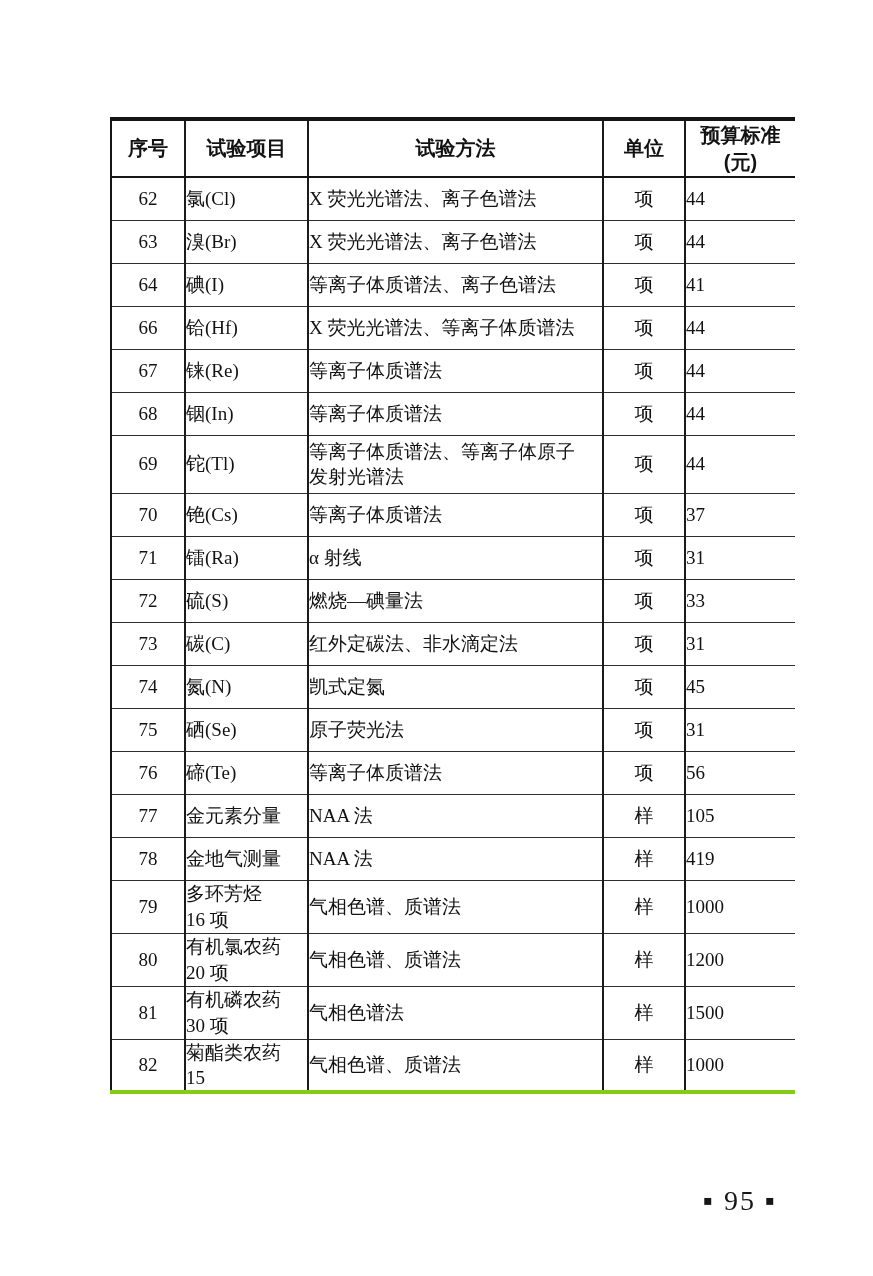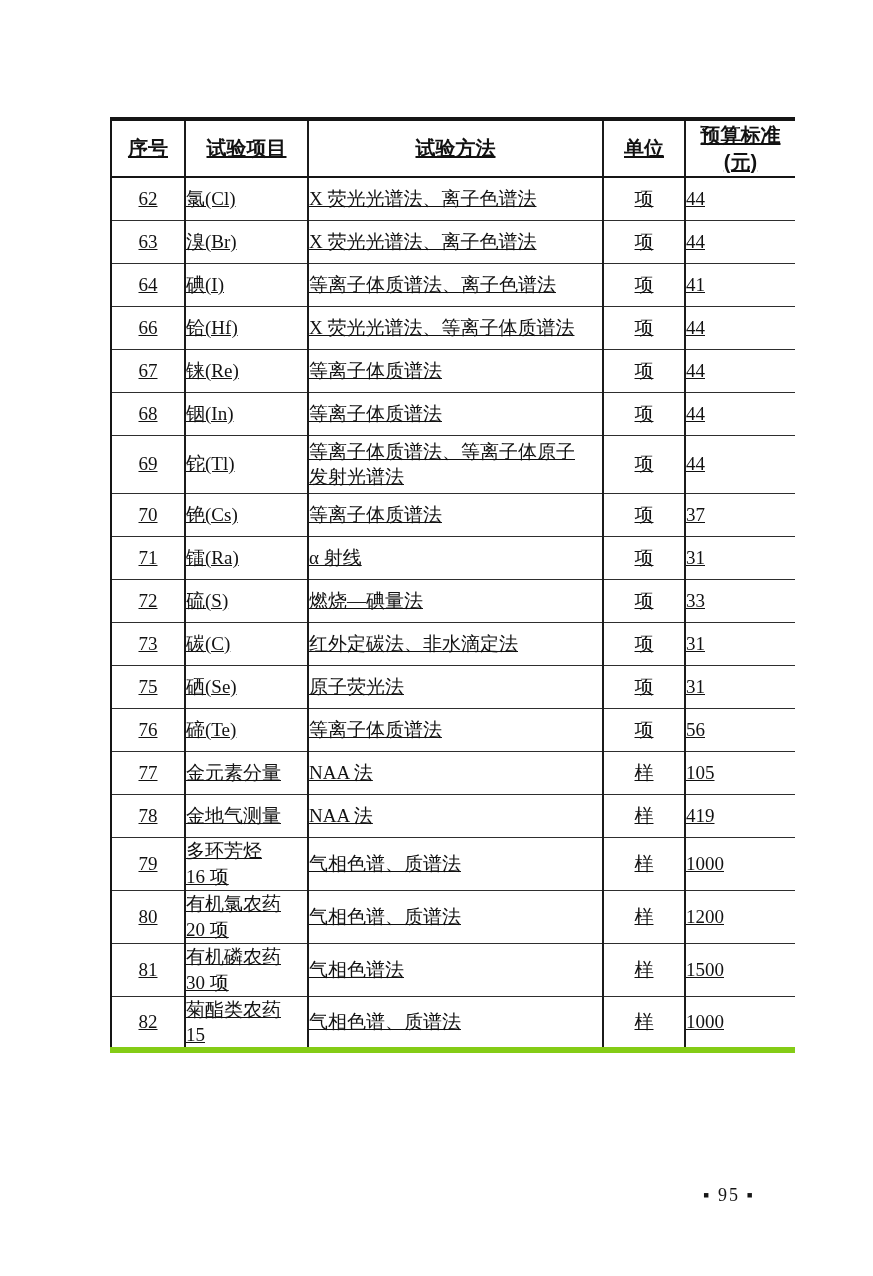--- a/index.html
+++ b/index.html
@@ -19,24 +19,23 @@
     position: absolute;
     left: 110px;
     top: 117px;
     width: 685px;
   }
   table.fee-table {
     border-collapse: collapse;
     table-layout: fixed;
     width: 684px;
     border-top: 4px solid #151515;
-    border-bottom: 6px solid #84cc16;
+    border-bottom: 4px solid #84cc16;
     border-left: 2px solid #151515;
     border-right: none;
-    text-decoration: underline;
   }
   table.fee-table th,
   table.fee-table td {
     border-right: 2px solid #1b1b1b;
     border-bottom: 1.5px solid #2e2e2e;
     padding: 0;
     vertical-align: middle;
     font-size: 19px;
     line-height: 1.32;
     color: #121212;
@@ -59,21 +58,21 @@
   }
   td.c-no     { text-align: center; }
   td.c-item   { text-align: left; padding-left: 11px; padding-right: 2px; white-space: pre-line; }
   td.c-method { text-align: left; padding-left: 10px; padding-right: 2px; white-space: pre-line; }
   td.c-unit   { text-align: center; }
   td.c-price  { text-align: left; }
   .page-number {
     position: absolute;
     left: 703px;
     top: 1185px;
-    font-size: 18px;
+    font-size: 28px;
     letter-spacing: 2px;
     color: #161616;
     font-family: "Liberation Serif", "DejaVu Serif", serif;
   }
 </style>
 </head>
 <body>
 
 <div class="doc-table-wrap">
   <table class="fee-table">
@@ -167,20 +166,27 @@
           <td class="c-price">33</td>
         </tr>
         <tr style="height: 43px;">
           <td class="c-no">73</td>
           <td class="c-item">碳(C)</td>
           <td class="c-method">红外定碳法、非水滴定法</td>
           <td class="c-unit">项</td>
           <td class="c-price">31</td>
         </tr>
         <tr style="height: 43px;">
+          <td class="c-no">74</td>
+          <td class="c-item">氮(N)</td>
+          <td class="c-method">凯式定氮</td>
+          <td class="c-unit">项</td>
+          <td class="c-price">45</td>
+        </tr>
+        <tr style="height: 43px;">
           <td class="c-no">75</td>
           <td class="c-item">硒(Se)</td>
           <td class="c-method">原子荧光法</td>
           <td class="c-unit">项</td>
           <td class="c-price">31</td>
         </tr>
         <tr style="height: 43px; margin-top: 7px;">
           <td class="c-no">76</td>
           <td class="c-item">碲(Te)</td>
           <td class="c-method">等离子体质谱法</td>

